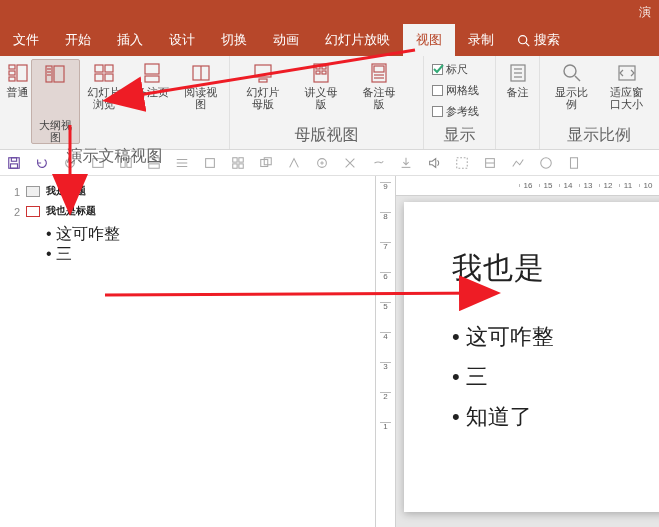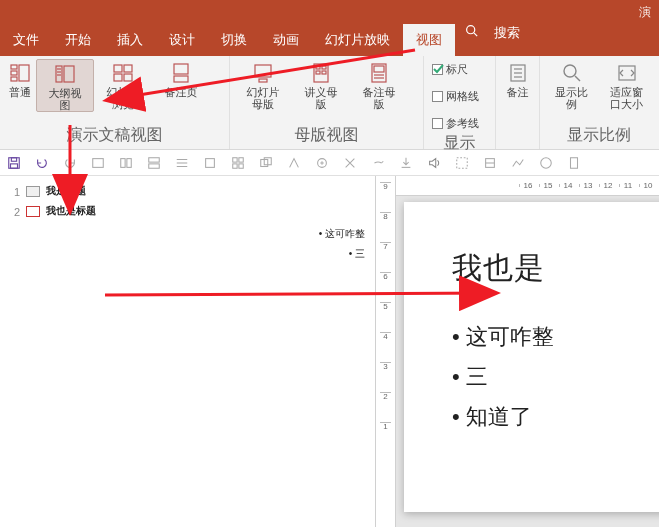--- a/index.html
+++ b/index.html
@@ -4,52 +4,52 @@
 <style>
   * { margin: 0; padding: 0; box-sizing: border-box; font-family: "Microsoft YaHei", "Segoe UI", sans-serif; }
   body { width: 659px; height: 527px; overflow: hidden; background: #fff; position: relative; }
 
   .titlebar { height: 24px; background: #B7472A; color: #fff; display: flex; align-items: center; justify-content: flex-end; padding-right: 8px; font-size: 12px; }
   .titlebar span { opacity: 0.9; }
 
   .menubar { height: 32px; background: #B7472A; display: flex; align-items: stretch; color: #fff; font-size: 13px; }
   .menu-item { padding: 0 13px; display: flex; align-items: center; cursor: pointer; }
   .menu-item.active { background: #F3F3F3; color: #B7472A; }
-  .search-wrap { display: flex; align-items: flex-start; padding-left: 10px; gap: 16px; }
+  .search-wrap { display: flex; align-items: center; padding-left: 10px; gap: 4px; }
   .search-icon-svg { width: 13px; height: 13px; }
 
   .ribbon { height: 94px; background: #F3F3F3; border-bottom: 1px solid #d8d8d8; display: flex; }
   .ribbon-group { border-right: 1px solid #e0e0e0; display: flex; flex-direction: column; padding: 3px 4px 0 4px; position: relative; }
   .group-body { flex: 1; display: flex; align-items: flex-start; }
   .group-label { text-align: center; font-size: 16px; color: #666; padding: 2px 0 3px 0; }
 
   .big-btn { display: flex; flex-direction: column; align-items: center; justify-content: flex-start; width: 32px; padding: 4px 2px 0 2px; cursor: pointer; border-radius: 2px; font-size: 11px; color: #444; }
   .big-btn.wide { width: 58px; }
-  .big-btn.sel { background: #e1d6d3; border:1px solid #c3b0aa; }
+  .big-btn.sel { background: #e1d6d3; border:1px solid #c3b0aa;gap:32px; }
   .big-btn .ic { width: 20px; height: 20px; margin-bottom: 3px; display:flex; align-items:center; justify-content:center; }
   .big-btn .lbl { line-height: 12px; text-align: center; white-space: nowrap; }
   .big-btn.two .lbl { white-space: normal; width: 42px; }
 
-  .chk-col { display:flex; flex-direction:column; gap:12px; padding:3px 6px 0 4px; font-size:11px; color:#444;}
+  .chk-col { display:flex; flex-direction:column; gap:6px; padding:3px 6px 0 4px; font-size:11px; color:#444;}
   .chk-row { display:flex; align-items:center; gap:3px; cursor:pointer;}
   .chk-box { width:11px; height:11px; border:1px solid #888; background:#fff; }
 
   .qat { height: 26px; background: #fff; border-bottom:1px solid #e0e0e0; display:flex; align-items:center; padding:0 6px; gap:12px;}
   .qat .qbtn { width:16px; height:16px; display:flex; align-items:center; justify-content:center; cursor:pointer; color:#666; }
   .qat .qbtn svg{ width:14px; height:14px; }
   .qat .purple path, .qat .purple rect, .qat .purple line { stroke:#6b4ba3 !important; }
 
   .workspace { display:flex; height: calc(527px - 24px - 32px - 94px - 26px); background:#E6E6E6; }
   .outline-pane { width: 376px; background:#fff; border-right:1px solid #d0d0d0; padding:8px 10px; font-size:13px; color:#222; overflow:auto;}
   .ol-item { display:flex; align-items:flex-start; gap:6px; margin-bottom:6px;}
   .ol-num { font-size:11px; color:#888; width:10px; text-align:right; padding-top:2px;}
   .ol-ico { width:14px; height:11px; border:1px solid #999; background:#f0f0f0; margin-top:2px; flex-shrink:0;}
   .ol-ico.red { border-color:#c33; background:#fff; }
   .ol-title { font-weight:700; font-size:10px;}
-  .ol-sub { margin-left:36px; font-size:10px; line-height:20px; color:#222;text-align:right;}
+  .ol-sub { margin-left:36px; font-size:16px; line-height:20px; color:#222;}
 
   .ruler-v { width:20px; background:#fff; border-right:1px solid #d0d0d0; position:relative; font-size:8px; color:#666; display:flex; flex-direction:column; align-items:center; padding-top:6px;}
   .ruler-v .tick { height:30px; display:flex; align-items:flex-start; justify-content:center; width:100%; position:relative;}
   .ruler-v .tick::before{content:''; position:absolute; left:4px; right:4px; top:0; border-top:1px solid #bbb;}
   .ruler-h { height:20px; background:#fff; border-bottom:1px solid #d0d0d0; display:flex; align-items:center; justify-content:flex-end; padding-right:2px; font-size:8px; color:#666; gap:2px;}
   .ruler-h .ht { width:18px; text-align:center; position:relative;}
   .ruler-h .ht::before{content:''; position:absolute; left:0; top:3px; bottom:3px; border-left:1px solid #bbb;}
 
   .slide-area { flex:1; background:#E6E6E6; display:flex; flex-direction:column;}
   .slide-scroll { flex:1; overflow:hidden; position:relative; padding:10px 0 0 10px;}
@@ -90,20 +90,23 @@
     </div>
   <div class="menu-item">
       <span>动画</span>
     </div>
   <div class="menu-item">
       <span>幻灯片放映</span>
     </div>
   <div class="menu-item active">
       <span>视图</span>
     </div>
+  <div class="menu-item">
+      <span>录制</span>
+    </div>
   <div class="search-wrap">
     <svg class="search-icon-svg" viewBox="0 0 16 16" fill="none" stroke="#fff" stroke-width="1.5">
         <circle cx="7" cy="7" r="5"></circle>
         <line x1="11" y1="11" x2="15" y2="15"></line>
       </svg>
     <span style="font-size:13px;">搜索</span>
   </div>
 </div>
 
 <div class="ribbon">
@@ -145,20 +148,29 @@
         <span class="lbl">幻灯片浏览</span>
       </div>
       <div class="big-btn wide">
         <span class="ic">
             <svg viewBox="0 0 20 20" fill="none" stroke="#b55" stroke-width="1.2">
               <rect x="3" y="1" width="14" height="10"></rect>
               <rect x="3" y="13" width="14" height="6"></rect>
             </svg>
           </span>
         <span class="lbl">备注页</span>
+      </div>
+      <div class="big-btn wide two">
+        <span class="ic">
+            <svg viewBox="0 0 20 20" fill="none" stroke="#b55" stroke-width="1.2">
+              <rect x="2" y="3" width="16" height="14"></rect>
+              <path d="M10 3 V17"></path>
+            </svg>
+          </span>
+        <span class="lbl">阅读视图</span>
       </div>
     </div>
     <div class="group-label">演示文稿视图</div>
   </div>
 
   <div class="ribbon-group" style="width:194px;">
     <div class="group-body">
       <div class="big-btn wide two">
         <span class="ic">
             <svg viewBox="0 0 20 20" fill="none" stroke="#b55" stroke-width="1.2">

